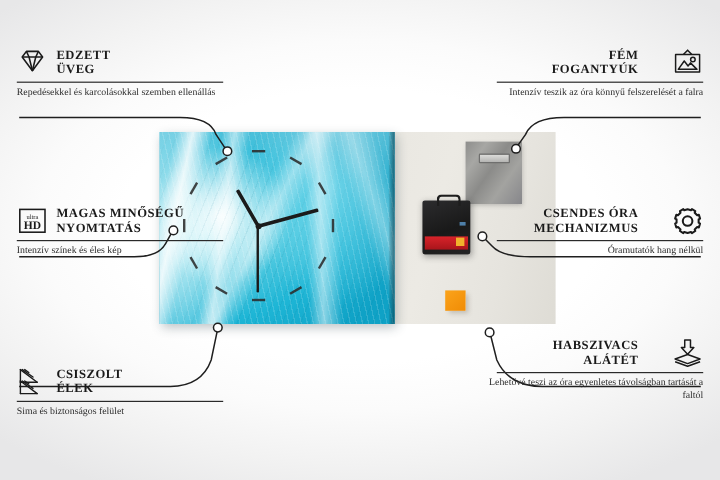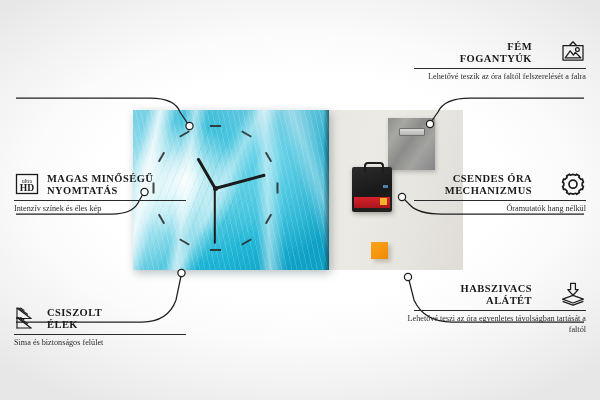--- a/index.html
+++ b/index.html
@@ -319,20 +319,39 @@
       <circle cx="430" cy="124" r="3.6" fill="#ffffff" stroke="#1f1f1f" stroke-width="1.25"></circle>
 
       <path d="M584,214 L442,214 Q418,214 410,205 L404,199"></path>
       <circle cx="402" cy="197" r="3.6" fill="#ffffff" stroke="#1f1f1f" stroke-width="1.25"></circle>
 
       <path d="M584,322 L452,322 Q424,322 414,300 L409,280"></path>
       <circle cx="408" cy="277" r="3.6" fill="#ffffff" stroke="#1f1f1f" stroke-width="1.25"></circle>
     </g>
   </svg>
 
+  <div class="callout left" id="co-glass">
+    <div class="co-head">
+      <span class="co-icon">
+        <svg width="26" height="22" viewBox="0 0 26 22">
+          <g fill="none" stroke="#1b1b1b" stroke-width="1.3" stroke-linejoin="round">
+            <path d="M4.5 7.5 L8 2.8 L18 2.8 L21.5 7.5 L13 19 Z"></path>
+            <path d="M4.5 7.5 L21.5 7.5"></path>
+            <path d="M8 2.8 L10.2 7.5 L13 19"></path>
+            <path d="M18 2.8 L15.8 7.5 L13 19"></path>
+          </g>
+        </svg>
+      </span>
+      <span class="co-title">
+        <span>EDZETT</span><br><span>ÜVEG</span>
+      </span>
+    </div>
+    <div class="co-rule"></div>
+    <div class="co-desc">Repedésekkel és karcolásokkal szemben ellenállás</div>
+  </div>
 
   <div class="callout left" id="co-print">
     <div class="co-head">
       <span class="co-icon">
         <svg width="26" height="24" viewBox="0 0 26 24">
           <rect x="2.5" y="2.5" width="21" height="19" fill="none" stroke="#1b1b1b" stroke-width="1.3"></rect>
           <text x="13" y="10.5" text-anchor="middle" font-family="Liberation Serif, serif" font-size="5.4" fill="#1b1b1b">ultra</text>
           <text x="13" y="19" text-anchor="middle" font-family="Liberation Serif, serif" font-size="9.6" font-weight="bold" fill="#1b1b1b">HD</text>
         </svg>
       </span>
@@ -381,21 +400,21 @@
             <path d="M5.2 17.8 L10.2 10.8 L13.4 15 L15.4 12.4 L20.8 17.8 Z"></path>
             <circle cx="17.4" cy="9.6" r="1.9"></circle>
           </g>
         </svg>
       </span>
       <span class="co-title">
         <span>FÉM</span><br><span>FOGANTYÚK</span>
       </span>
     </div>
     <div class="co-rule"></div>
-    <div class="co-desc">Lehetővé teszik az óra faltól felszerelését a falra</div>
+    <div class="co-desc">Intenzív teszik az óra könnyű felszerelését a falra</div>
   </div>
 
   <div class="callout right" id="co-mech">
     <div class="co-head">
       <span class="co-icon">
         <svg width="26" height="24" viewBox="0 0 26 24">
           <g fill="none" stroke="#1b1b1b" stroke-width="1.7" stroke-linejoin="round" stroke-linecap="round">
             <path d="M13 2.4 L15.8 3.2 L16.6 2.2 L19.4 4 L18.9 5.3 L21 7.4 L22.4 7 L23.4 10.2 L22.2 10.9 L22.2 13.6
                      L23.4 14.3 L22.4 17.5 L21 17.1 L18.9 19.2 L19.4 20.5 L16.6 22.3 L15.8 21.3 L13 22.1 L10.2 21.3
                      L9.4 22.3 L6.6 20.5 L7.1 19.2 L5 17.1 L3.6 17.5 L2.6 14.3 L3.8 13.6 L3.8 10.9 L2.6 10.2

